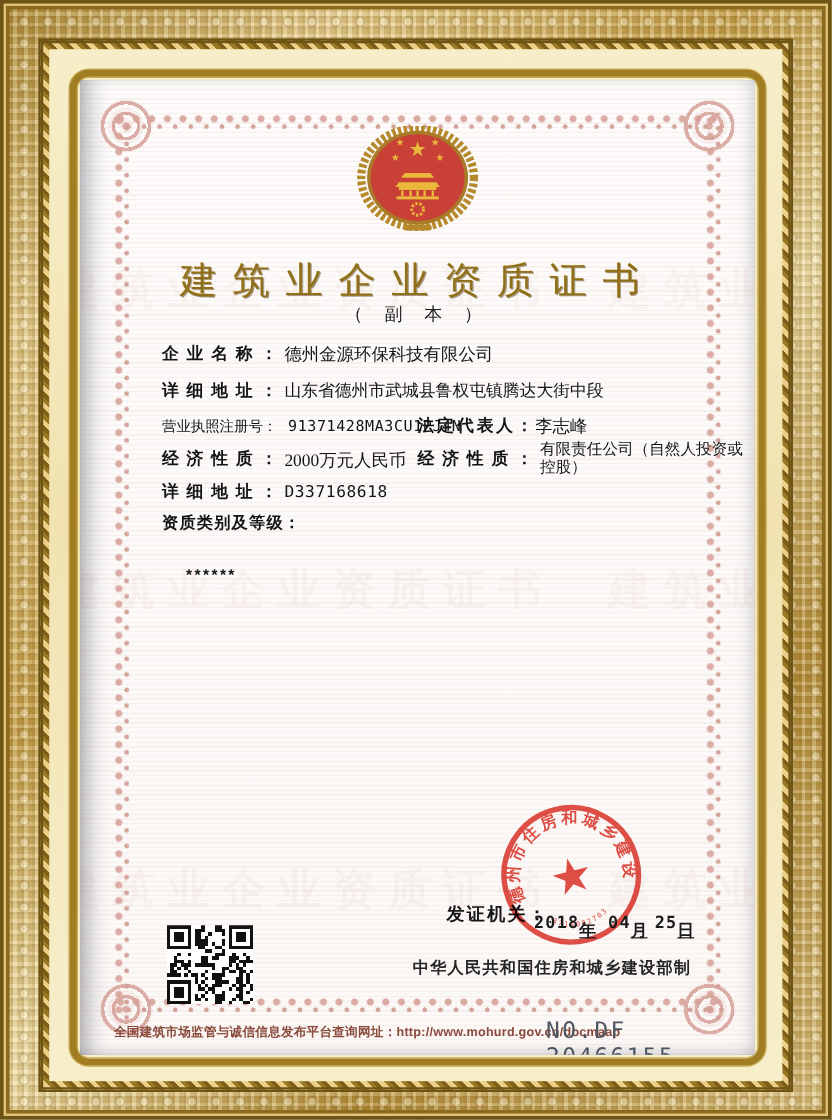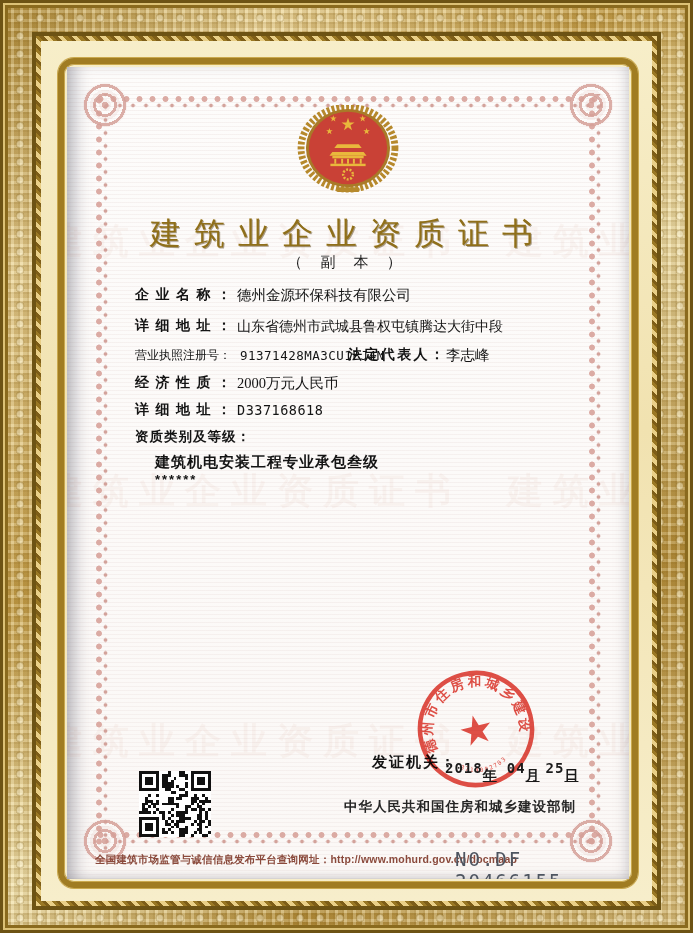--- a/index.html
+++ b/index.html
@@ -145,28 +145,28 @@
     </div>
     <div class="row" style="left:68px;top:279px">
       <span class="lab-sm">营业执照注册号：</span><span class="valn">91371428MA3CU1PJ4N</span>
     </div>
     <div class="row" style="left:281px;top:279px">
       <span class="labr">法定代表人：</span><span class="val" style="margin-left:2px">李志峰</span>
     </div>
     <div class="row" style="left:68px;top:307px">
       <span class="lab">经济性质：</span><span class="val">2000万元人民币</span>
     </div>
+    <div class="row" style="left:281px;top:307px">
+      <span class="labr">经济性质：</span><span class="econ-val">有限责任公司（自然人投资或控股）</span>
+    </div>
     <div class="row" style="left:68px;top:334px">
       <span class="lab">详细地址：</span><span class="valn" style="font-size:13.5px">D337168618</span>
     </div>
     <div class="row" style="left:68px;top:360px">
       <span class="lab-auto">资质类别及等级：</span>
-    </div>
-    <div class="row" style="left:88px;top:386px">
-      <span class="grade1">建筑机电安装工程专业承包叁级</span>
     </div>
     <div class="row" style="left:88px;top:403px">
       <span class="stars">******</span>
     </div>
 
     <div class="issuer">发证机关：</div>
 
     <svg class="seal" width="124" height="124" viewBox="0 0 124 124">
       <defs>
         <path id="sealArc" d="M 20,76 A 44,44 0 1 1 104,76" fill="none"></path>

